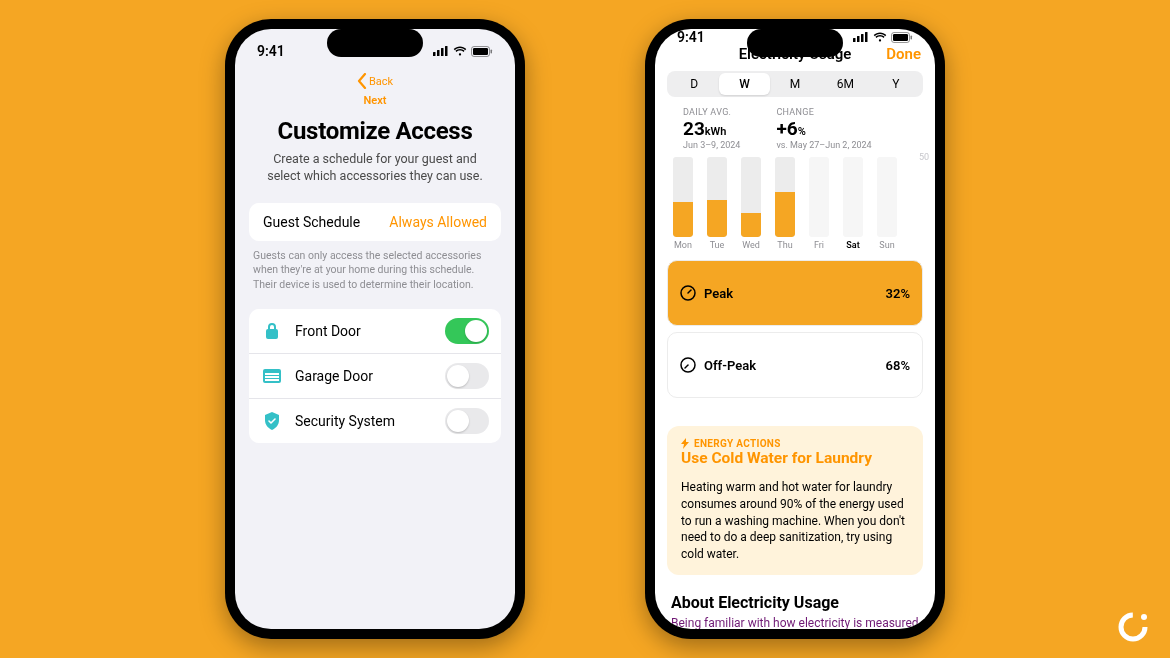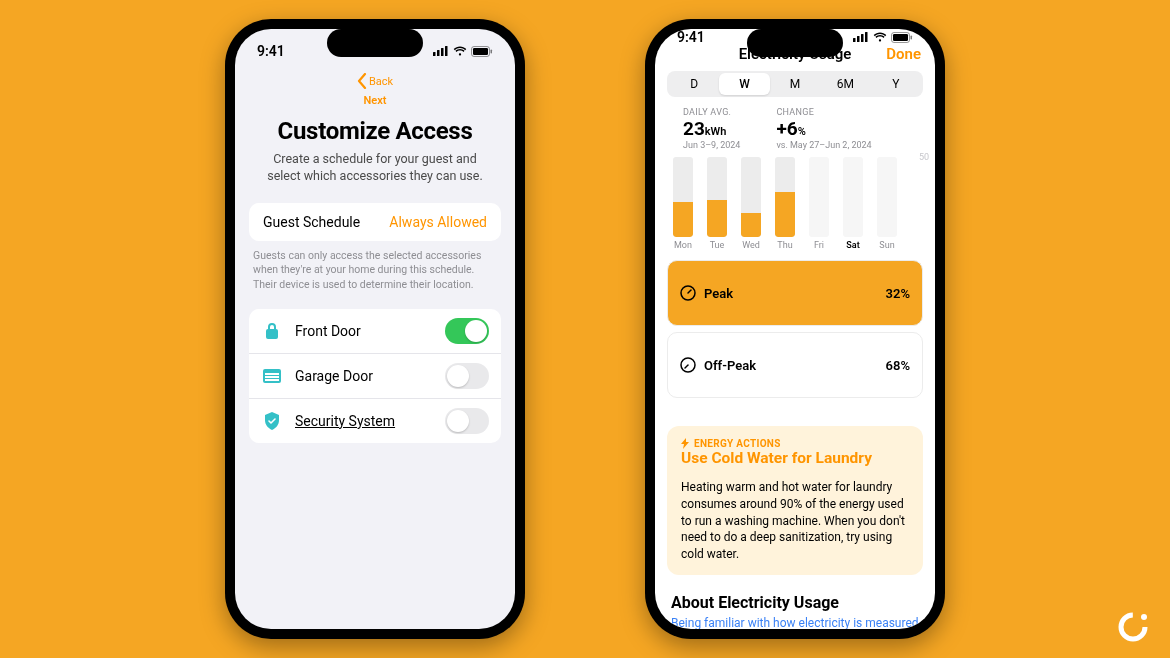--- a/index.html
+++ b/index.html
@@ -94,21 +94,21 @@
     border-radius: 10px;
     overflow: hidden;
   }
   .accessory-row {
     display: flex;
     align-items: center;
     padding: 9px 12px;
     font-size: 14px;
     border-bottom: 1px solid #e5e5ea;
   }
-  .accessory-row:last-child { border-bottom: none; text-decoration: underline; }
+  .accessory-row:last-child { border-bottom: none; }
   .accessory-row .icon-slot { width: 22px; height: 22px; margin-right: 12px; display:flex; align-items:center; justify-content:center; }
   .accessory-row .label { flex: 1; }
   .toggle {
     width: 44px; height: 26px; border-radius: 13px; position: relative;
   }
   .toggle.on { background: #34c759; }
   .toggle.off { background: #e9e9eb; }
   .toggle .knob {
     position: absolute; top: 2px; width: 22px; height: 22px;
     background: #fff; border-radius: 50%; box-shadow: 0 1px 2px rgba(0,0,0,.2);
@@ -153,21 +153,21 @@
     margin: 20px 12px 8px;
     background: #fff3db;
     border-radius: 12px;
     padding: 12px 14px;
   }
   .energy-card .kicker { font-size:10px; color:#ff9500; font-weight:700; letter-spacing:.3px; display:flex; align-items:center; gap:4px;}
   .energy-card .headline { font-size:15.5px; font-weight:700; color:#ff9500; margin-top:0; }
   .energy-card .body { font-size:12px; color:#000000; margin-top:12px; line-height:1.4; }
   .about { padding: 10px 16px 0; }
   .about h3 { font-size:16px; font-weight:700; }
-  .about p { font-size:12px; color:#3b82f6; margin-top:4px; }
+  .about p { font-size:12px; color:#701a75; margin-top:4px; }
 
   .logo-mark {
     position:absolute; right: 20px; bottom: 14px;
     width: 34px; height: 34px;
   }
 </style>
 </head>
 <body>
 
 <div class="phone">

